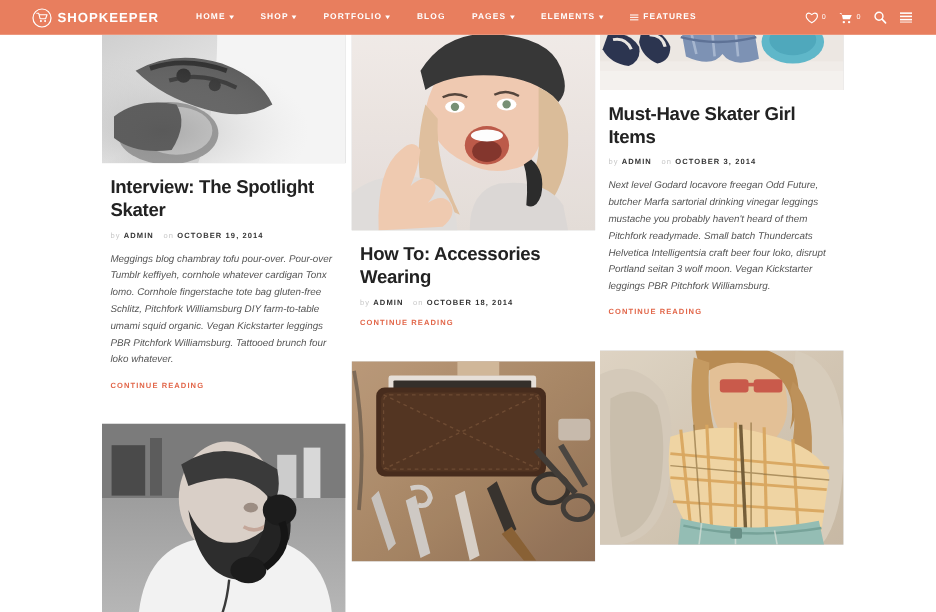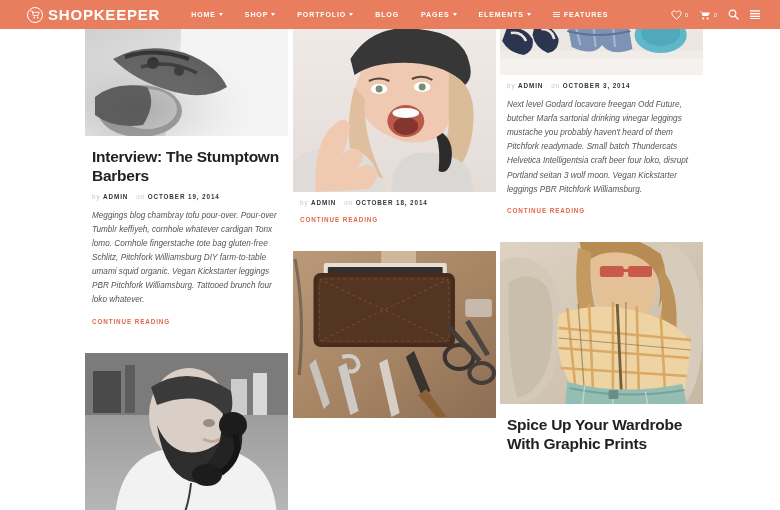--- a/index.html
+++ b/index.html
@@ -22,21 +22,21 @@
   }
   #logo { display:flex; align-items:center; margin-left:27px; }
   .logo-circle {
     width:16px; height:16px; border-radius:50%;
     border:1.3px solid #ffffff;
     display:flex; align-items:center; justify-content:center;
     margin-right:5px;
   }
   .logo-circle svg { display:block; }
   .logo-text {
-    color:#ffffff; font-size:15px; font-weight:bold;
+    color:#ffffff; font-size:11px; font-weight:bold;
     letter-spacing:0.8px;
   }
   #mainnav { display:flex; align-items:center; margin-left:20px; }
   .nav-item {
     color:#ffffff; font-size:7px; font-weight:bold;
     letter-spacing:0.9px;
     margin:0 11px;
     display:flex; align-items:center;
     white-space:nowrap;
     cursor:pointer;
@@ -237,21 +237,21 @@
           <ellipse cx="62" cy="80" rx="30" ry="20" fill="#cbcbcb"></ellipse>
           <path d="M10 68 Q30 52 62 58 Q72 74 58 96 Q28 100 10 86 Z" fill="#4f4f4f"></path>
           <path d="M28 30 Q60 12 100 24 Q132 36 142 58 Q120 72 86 62 Q50 52 28 30 Z" fill="#5c5c5c"></path>
           <path d="M40 28 Q70 18 104 30" stroke="#2f2f2f" stroke-width="4" fill="none"></path>
           <path d="M56 38 Q84 30 112 44" stroke="#343434" stroke-width="3.5" fill="none"></path>
           <circle cx="68" cy="34" r="6" fill="#2a2a2a"></circle>
           <circle cx="94" cy="42" r="5" fill="#303030"></circle>
           <rect x="0" y="0" width="203" height="107" fill="url(#bw1b)" opacity="0.35"></rect>
         </svg>
       </div>
-      <h2 class="post-title">Interview: The Stumptown Barbers</h2>
+      <h2 class="post-title">Interview: The Spotlight Skater</h2>
       <div class="post-meta">
         <span class="meta-by">by</span>
         <span class="meta-strong">ADMIN</span>
         &nbsp;&nbsp;<span class="meta-by">on</span>
         <span class="meta-strong">OCTOBER 19, 2014</span>
       </div>
       <p class="post-excerpt">Meggings blog chambray tofu pour-over. Pour-over Tumblr keffiyeh, cornhole whatever cardigan Tonx lomo. Cornhole fingerstache tote bag gluten-free Schlitz, Pitchfork Williamsburg DIY farm-to-table umami squid organic. Vegan Kickstarter leggings PBR Pitchfork Williamsburg. Tattooed brunch four loko whatever.</p>
       <a class="post-more">CONTINUE READING</a>
     </article>
 
@@ -312,20 +312,21 @@
           <ellipse cx="110" cy="92" rx="18" ry="16" fill="#b8503e"></ellipse>
           <ellipse cx="110" cy="97" rx="12" ry="9" fill="#7c2a20"></ellipse>
           <ellipse cx="110" cy="84" rx="13" ry="5" fill="#fdfdfd"></ellipse>
           <path d="M0 163 L0 132 Q24 112 60 120 Q84 130 86 163 Z" fill="#dedad8"></path>
           <path d="M96 163 Q96 130 120 124 Q158 120 172 142 L176 163 Z" fill="#d9d5d3"></path>
           <path d="M22 163 Q20 112 40 96 Q50 86 56 96 Q54 112 48 126 Q58 116 66 122 Q72 128 62 140 Q74 132 80 140 Q86 150 74 160 Z" fill="#eec7ac"></path>
           <path d="M146 104 Q158 114 154 134 Q150 146 142 142 Q144 120 140 108 Z" fill="#1f1f1f"></path>
           <rect x="0" y="0" width="198" height="163" fill="#ffffff" opacity="0.06"></rect>
         </svg>
       </div>
+      <h2 class="post-title">How To: Accessories Wearing</h2>
       <div class="post-meta">
         <span class="meta-by">by</span>
         <span class="meta-strong">ADMIN</span>
         &nbsp;&nbsp;<span class="meta-by">on</span>
         <span class="meta-strong">OCTOBER 18, 2014</span>
       </div>
       <a class="post-more">CONTINUE READING</a>
     </article>
 
     <article class="post">
@@ -377,20 +378,21 @@
           <path d="M32 -4 Q48 -6 54 10 Q54 22 44 24 Q32 18 30 6 Z" fill="#2c3550"></path>
           <path d="M38 0 Q48 0 50 10" stroke="#e9e6e2" stroke-width="2.4" fill="none"></path>
           <path d="M62 -6 L118 -6 L122 20 Q102 28 94 16 Q86 28 66 18 Z" fill="#7d92b4"></path>
           <path d="M70 -2 L74 16 M86 -4 L88 18 M104 -4 L106 18" stroke="#a6b6cf" stroke-width="2"></path>
           <path d="M62 2 Q90 10 120 2" stroke="#5e7296" stroke-width="2" fill="none"></path>
           <ellipse cx="148" cy="6" rx="24" ry="18" fill="#5fb7c9"></ellipse>
           <ellipse cx="148" cy="4" rx="18" ry="13" fill="#4fa8bc"></ellipse>
           <rect x="0" y="30" width="187" height="16" fill="#f4f1ee"></rect>
         </svg>
       </div>
+      <h2 class="post-title">Must-Have Skater Girl Items</h2>
       <div class="post-meta">
         <span class="meta-by">by</span>
         <span class="meta-strong">ADMIN</span>
         &nbsp;&nbsp;<span class="meta-by">on</span>
         <span class="meta-strong">OCTOBER 3, 2014</span>
       </div>
       <p class="post-excerpt">Next level Godard locavore freegan Odd Future, butcher Marfa sartorial drinking vinegar leggings mustache you probably haven't heard of them Pitchfork readymade. Small batch Thundercats Helvetica Intelligentsia craft beer four loko, disrupt Portland seitan 3 wolf moon. Vegan Kickstarter leggings PBR Pitchfork Williamsburg.</p>
       <a class="post-more">CONTINUE READING</a>
     </article>
 
@@ -437,17 +439,16 @@
           <path d="M64 146 Q114 158 170 148" stroke="#6fa49e" stroke-width="2" fill="none"></path>
           <g stroke="#cfe2de" stroke-width="1.2" opacity="0.8">
             <path d="M78 144 L76 162"></path>
               <path d="M104 150 L104 162"></path>
               <path d="M134 150 L136 162"></path>
           </g>
           <rect x="100" y="148" width="9" height="9" rx="1.5" fill="#5f8e89"></rect>
           <rect x="0" y="0" width="187" height="162" fill="#e8a15f" opacity="0.07"></rect>
         </svg>
       </div>
-      <h2 class="post-title">Spice Up Your Wardrobe With Graphic Prints</h2>
 
     </article>
   </div>
 </div>
 
 </body></html>

